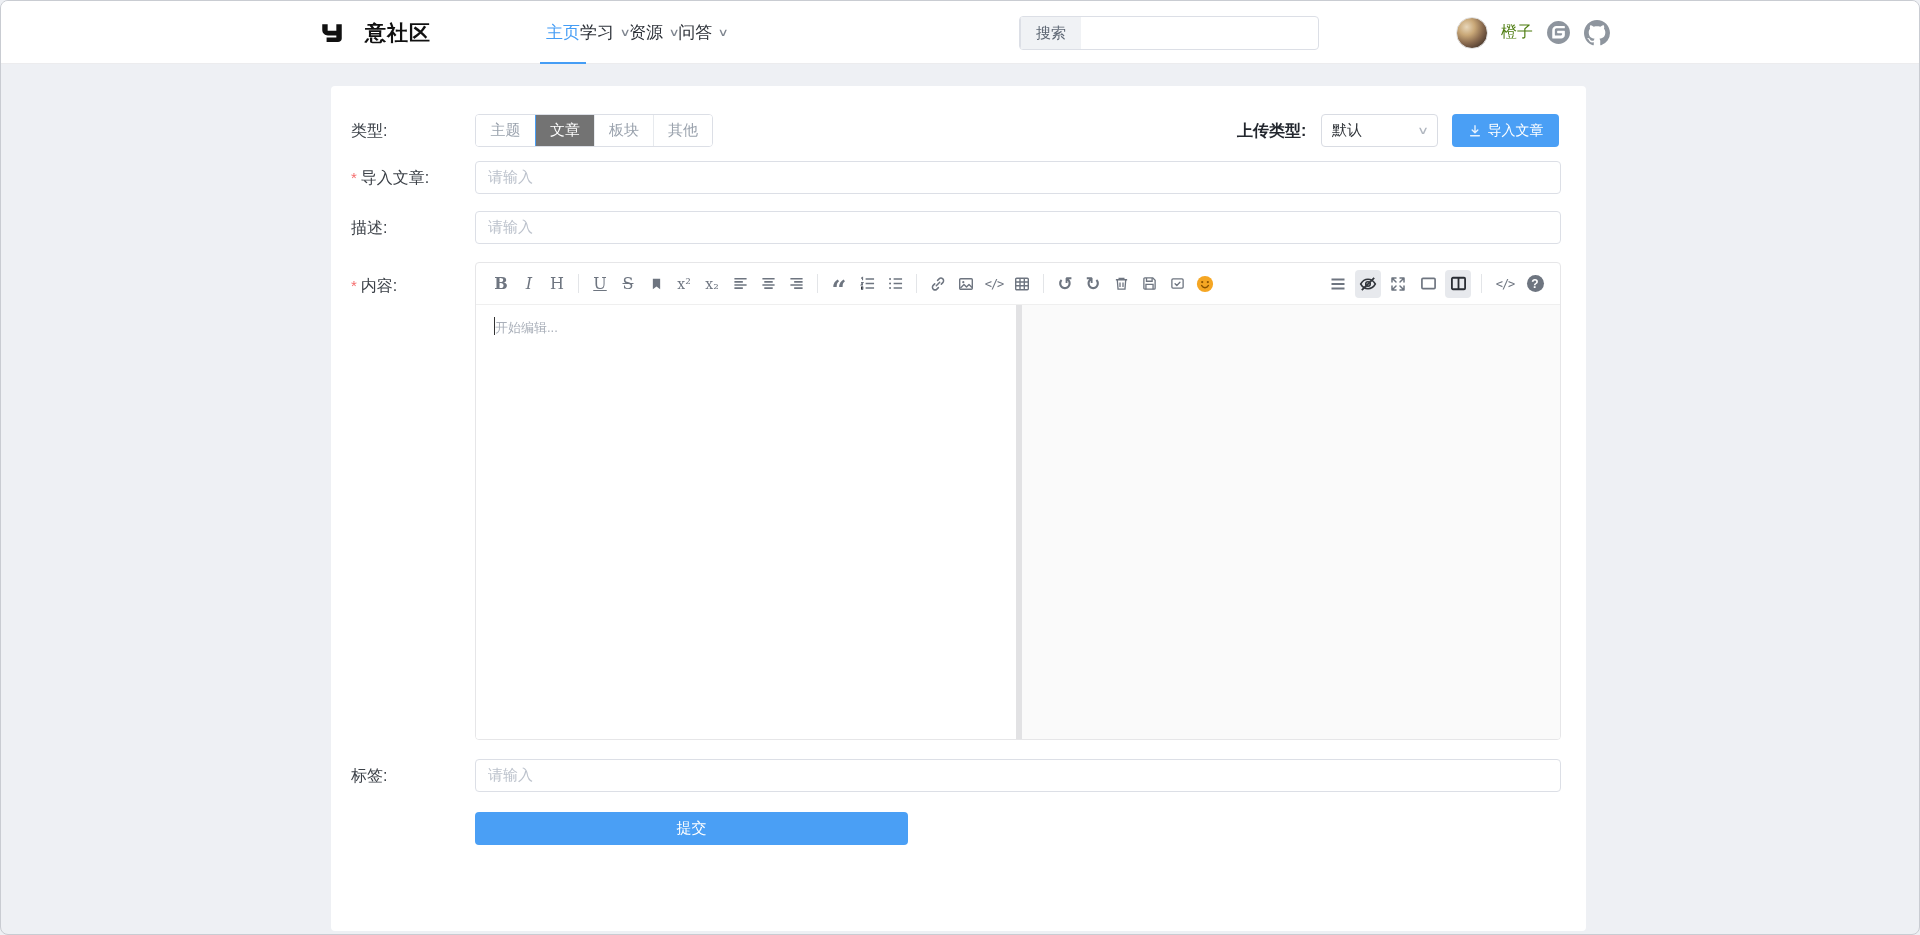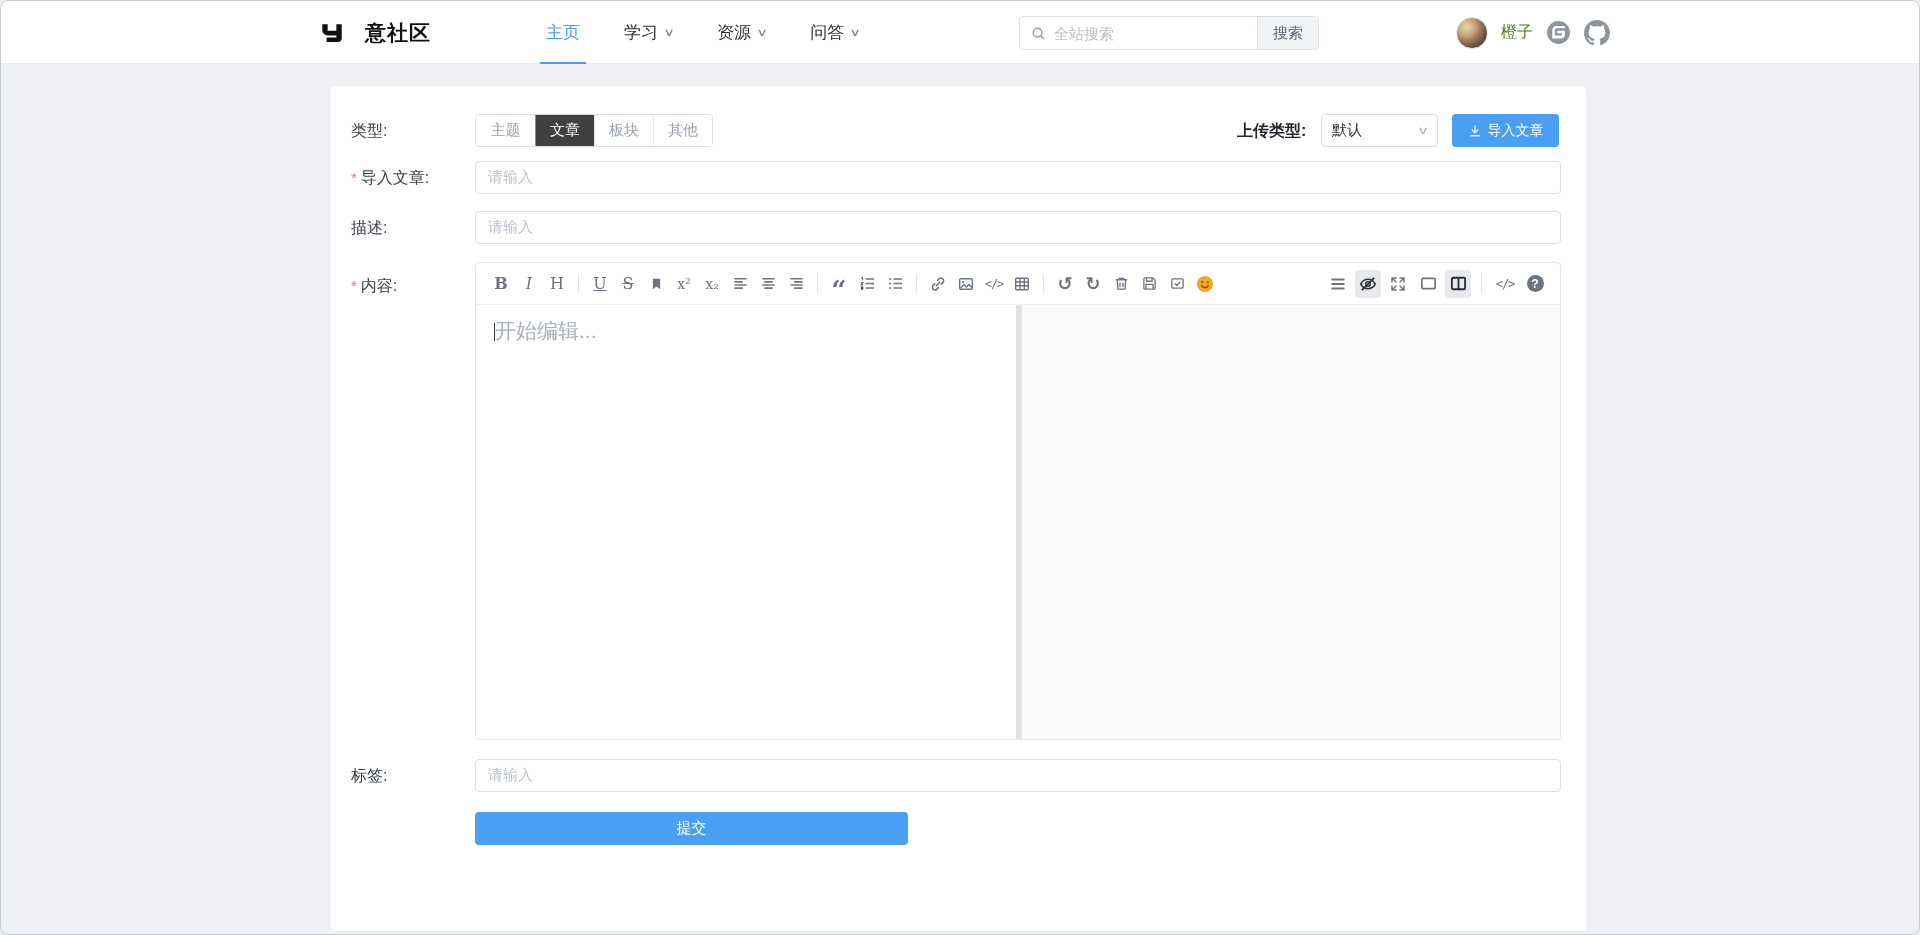--- a/index.html
+++ b/index.html
@@ -4,21 +4,21 @@
 <style>
   * { margin:0; padding:0; box-sizing:border-box; }
   html,body { width:1920px; height:935px; }
   body { font-family:"Liberation Sans","DejaVu Sans",sans-serif; background:#eef0f4; position:relative; overflow:hidden; }
   .frame { position:absolute; inset:0; border:1px solid #c9ccd2; border-radius:8px; overflow:hidden; background:#eef0f4; }
 
   
   .header { position:relative; height:63px; background:#fff; border-bottom:1px solid #ececee; }
   .brand { position:absolute; left:318px; top:0; height:63px; display:flex; align-items:center; gap:20px; }
   .brand-name { font-size:21px; font-weight:bold; color:#111; letter-spacing:1px; }
-  .nav { position:absolute; left:545px; top:0; height:63px; display:flex; gap:44px; }
+  .nav { position:absolute; left:545px; top:0; height:63px; display:flex; }
   .nav-item { height:63px; display:flex; align-items:center; gap:7px; font-size:17px; color:#2d3138; cursor:pointer; position:relative; }
   .nav-item .chev { font-size:11px; color:#7d848e; transform:scaleX(1.4); }
   .nav-item.active { color:#459df5; }
   .nav-item.active::after { content:""; position:absolute; left:-6px; right:-6px; bottom:0; height:2px; background:#459df5; }
   .searchbox { position:absolute; left:1018px; top:15px; width:300px; height:34px; display:flex; border:1px solid #dcdfe6; border-radius:4px; background:#fff; overflow:hidden; }
   .search-input-wrap { flex:1; display:flex; align-items:center; gap:8px; padding:0 11px; }
   .search-input { border:none; outline:none; width:100%; font-size:15px; color:#333; font-family:inherit; background:transparent; }
   .search-input::placeholder { color:#b9bfc9; }
   .search-btn { width:61px; background:#f0f2f5; border-left:1px solid #dcdfe6; font-size:15px; color:#5d6673; display:flex; align-items:center; justify-content:center; cursor:pointer; }
   .userarea { position:absolute; left:1455px; top:0; height:63px; display:flex; align-items:center; gap:13px; }
@@ -28,21 +28,21 @@
 
   
   .card { position:absolute; left:330px; top:85px; width:1255px; height:845px; background:#fff; border-radius:4px; }
   .flabel { position:absolute; left:20px; font-size:16px; color:#3c4148; line-height:33px; white-space:nowrap; }
   .req { color:#f56c6c; margin-right:4px; font-size:15px; }
 
   .row-type { top:28px; }
   .type-group { position:absolute; left:144px; top:28px; display:flex; border:1px solid #dcdfe6; border-radius:4px; overflow:hidden; height:33px; }
   .type-btn { width:59px; height:100%; display:flex; align-items:center; justify-content:center; font-size:15px; color:#99a1ac; background:#fff; cursor:pointer; border-left:1px solid #e7eaee; }
   .type-btn:first-child { border-left:none; }
-  .type-btn.active { background:#404040; color:#fff; border-left-color:#4a9ff5; }
+  .type-btn.active { background:#737373; color:#fff; border-left-color:#4a9ff5; }
 
   .upload-label { position:absolute; left:906px; top:28px; font-size:16px; font-weight:bold; color:#23272e; line-height:33px; }
   .upload-select { position:absolute; left:990px; top:28px; width:117px; height:33px; border:1px solid #d9dce3; border-radius:4px; display:flex; align-items:center; justify-content:space-between; padding:0 10px; font-size:15px; color:#2f3338; cursor:pointer; background:#fff; }
   .upload-select .chev { color:#b1b7c0; font-size:11px; transform:scaleX(1.5); }
   .import-btn { position:absolute; left:1121px; top:28px; width:107px; height:33px; background:#4a9ff5; border-radius:4px; display:flex; align-items:center; justify-content:center; gap:6px; color:#fff; font-size:14px; cursor:pointer; }
 
   .text-input { position:absolute; left:144px; width:1086px; height:33px; border:1px solid #dcdfe6; border-radius:4px; font-size:15px; color:#333; padding:0 12px; outline:none; font-family:Liberation Serif, serif; background:#fff; }
   .text-input::placeholder { color:#bcc2cc; }
   .in-name { top:75px; } .in-desc { top:125px; } .in-tags { top:673px; }
 
@@ -53,21 +53,21 @@
   .ticon { width:26px; height:28px; display:flex; align-items:center; justify-content:center; color:#6e7580; cursor:pointer; border-radius:4px; font-size:16px; }
   .ticon.serif { font-family:"DejaVu Serif","Liberation Serif",serif; font-size:16px; }
   .ticon.on { background:#e7e9ed; color:#32363c; }
   .tsep { width:1px; height:19px; background:#e3e5e8; margin:0 6px; }
   .code-txt { font-family:"DejaVu Sans Mono","Liberation Mono",monospace; font-size:12px; letter-spacing:-1px; }
   .arrow-txt { font-size:18px; font-weight:bold; line-height:1; }
   .help-badge { width:17px; height:17px; border-radius:50%; background:#6e7580; color:#fff; font-size:12px; font-weight:bold; display:flex; align-items:center; justify-content:center; }
   .panes { flex:1; display:flex; min-height:0; }
   .pane-edit { width:540px; background:#fff; padding:12px 18px; position:relative; }
   .caret { display:inline-block; width:1px; height:18px; background:#333; vertical-align:-3px; }
-  .edit-placeholder { display:inline; font-size:21px; color:#a9afb9; }
+  .edit-placeholder { display:inline; font-size:13px; color:#a9afb9; }
   .pane-divider { width:6px; background:#e2e2e4; cursor:col-resize; }
   .pane-preview { flex:1; background:#fafafa; }
 
   .submit-btn { position:absolute; left:144px; top:726px; width:433px; height:33px; background:#4a9ff5; border-radius:4px; color:#fff; font-size:15px; display:flex; align-items:center; justify-content:center; cursor:pointer; }
 
   svg { display:block; }
 </style>
 </head>
 <body>
 
@@ -95,29 +95,20 @@
         <span>资源</span>
         <span class="chev">∨</span>
       </div>
       <div class="nav-item">
         <span>问答</span>
         <span class="chev">∨</span>
       </div>
     </div>
 
     <div class="searchbox">
-      <div class="search-input-wrap">
-        <span>
-          <svg width="15" height="15" viewBox="0 0 16 16" fill="none" stroke="#9aa3ad" stroke-width="1.6">
-              <circle cx="7" cy="7" r="4.6"></circle>
-              <path d="M10.5 10.5L14 14"></path>
-            </svg>
-        </span>
-        <input class="search-input" placeholder="全站搜索" style="">
-      </div>
       <div class="search-btn">搜索</div>
     </div>
 
     <div class="userarea">
       <div class="avatar"></div>
       <span class="username">橙子</span>
       <span class="sociallink">
         <svg width="25" height="25" viewBox="0 0 24 24">
             <circle cx="12" cy="12" r="11" fill="#8e959e"></circle>
             <path fill="#fff" d="M17.6 10.3h-6.4c-.3 0-.5.2-.5.5v1.3c0 .3.2.5.5.5h3.8c.3 0 .5.2.5.5v.3c0 .8-.7 1.5-1.5 1.5h-5c-.3 0-.5-.2-.5-.5v-4.9c0-.8.7-1.5 1.5-1.5h7.6c.3 0 .5-.2.5-.5V6.2c0-.3-.2-.5-.5-.5H10c-2.2 0-4 1.8-4 4v7.6c0 .3.2.5.5.5h8c1.9 0 3.6-1.6 3.6-3.5v-3.5c0-.3-.2-.5-.5-.5z"></path>

